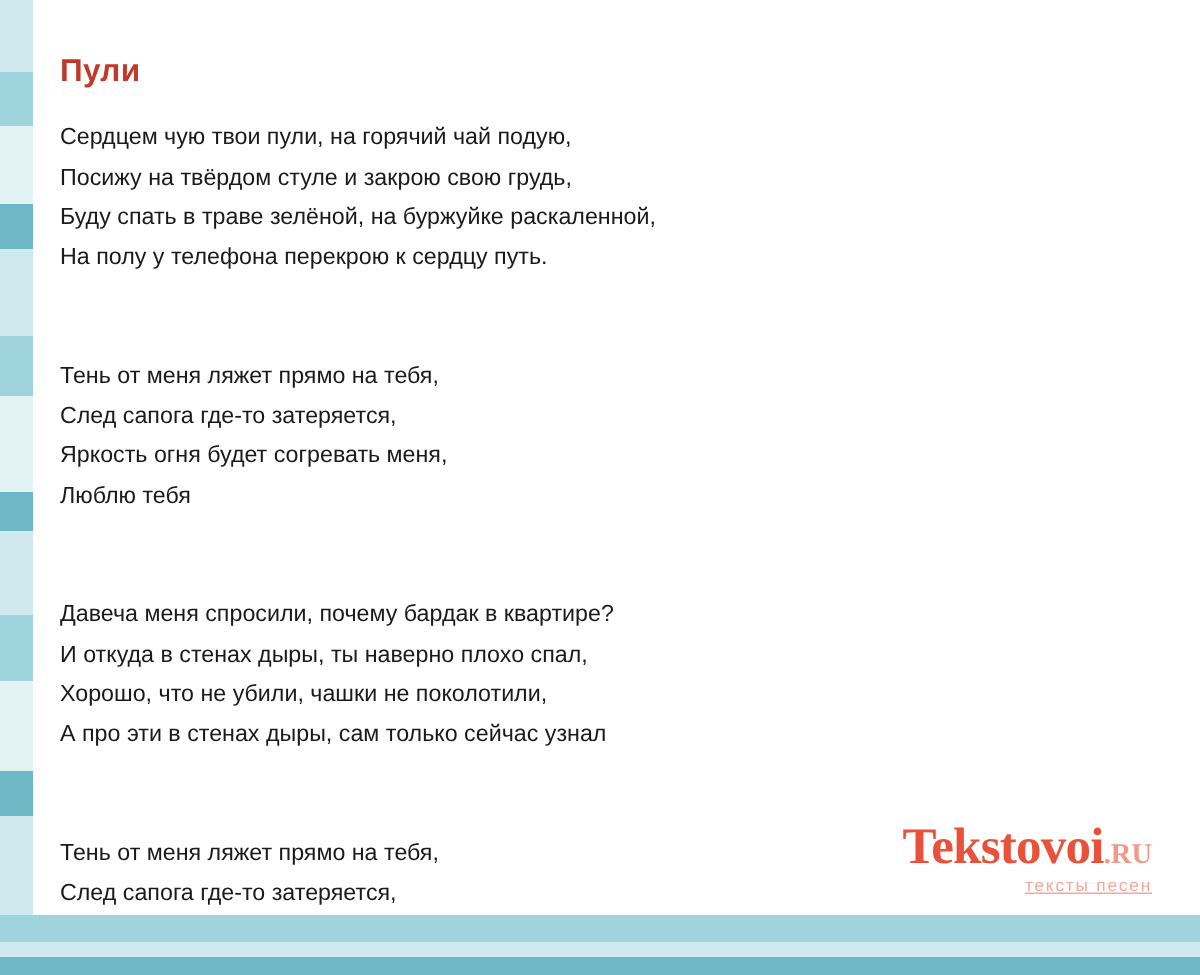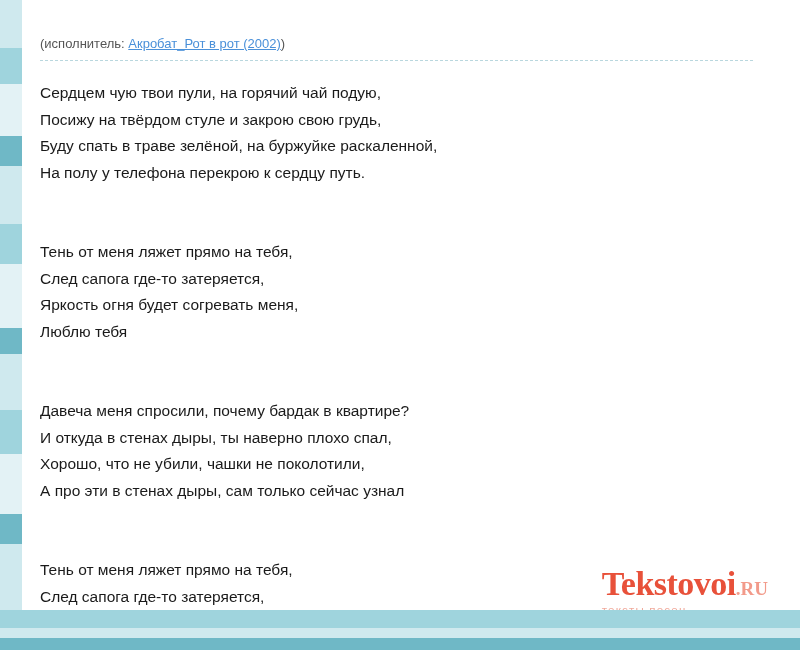--- a/index.html
+++ b/index.html
@@ -95,22 +95,22 @@
     margin-top: 19px;
     font-size: 15.5px;
     line-height: 26.5px;
     color: #1a1a1a;
     white-space: pre-wrap;
   }
 
   .watermark {
     position: absolute;
     right: 32px;
-    bottom: 34px;
-    text-align: left;
+    bottom: 53px;
+    text-align: right;
     line-height: 1;
   }
   .wm-main {
     font-family: "Liberation Serif", serif;
     font-weight: bold;
     font-size: 34px;
     color: #e8513a;
     letter-spacing: -0.5px;
   }
   .wm-ru {
@@ -143,22 +143,22 @@
       <div class="stripe" style="top: 264px; height: 64px; background: rgb(227, 242, 245);"></div>
       <div class="stripe" style="top: 328px; height: 26px; background: rgb(111, 184, 198);"></div>
       <div class="stripe" style="top: 354px; height: 56px; background: rgb(207, 233, 238);"></div>
       <div class="stripe" style="top: 410px; height: 44px; background: rgb(159, 212, 221);"></div>
       <div class="stripe" style="top: 454px; height: 60px; background: rgb(227, 242, 245);"></div>
       <div class="stripe" style="top: 514px; height: 30px; background: rgb(111, 184, 198);"></div>
       <div class="stripe" style="top: 544px; height: 66px; background: rgb(207, 233, 238);"></div>
     </div>
 
   <div class="content">
+    <h1 class="song-title">Пули</h1>
 
-    <div class="artist-line"><span class="artist-label">(исполнитель: </span><span class="artist-link">Акробат_Рот в рот (2002)</span><span class="artist-label">)</span></div>
 
     <div class="lyrics">Сердцем чую твои пули, на горячий чай подую,
 Посижу на твёрдом стуле и закрою свою грудь,
 Буду спать в траве зелёной, на буржуйке раскаленной,
 На полу у телефона перекрою к сердцу путь.
 
 
 Тень от меня ляжет прямо на тебя,
 След сапога где-то затеряется,
 Яркость огня будет согревать меня,

